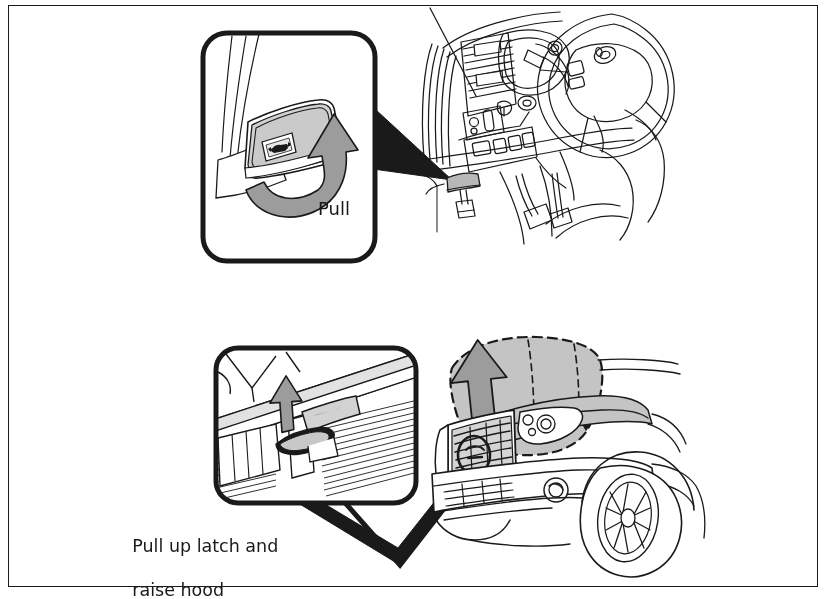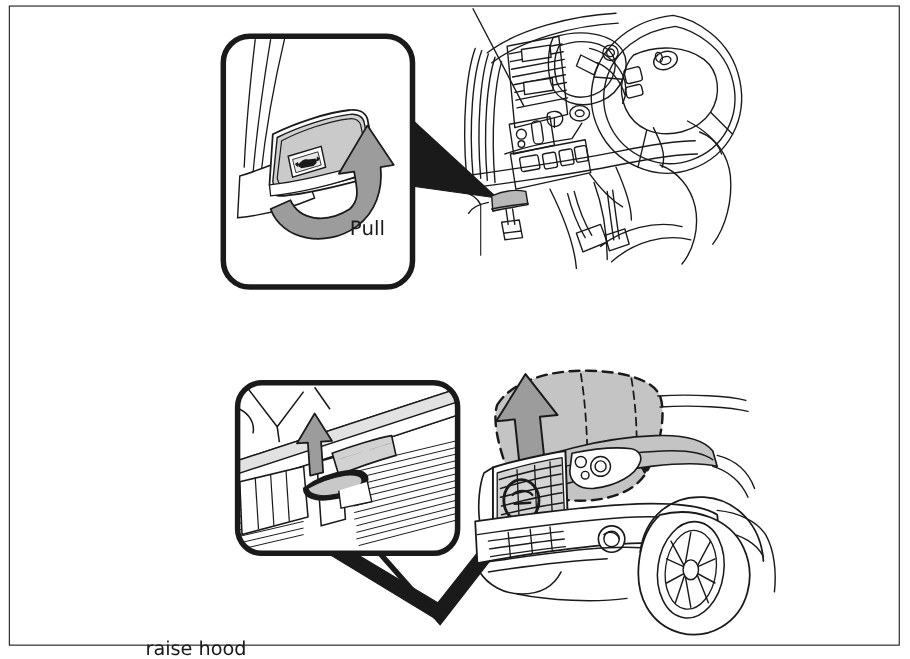--- a/index.html
+++ b/index.html
@@ -453,17 +453,17 @@
       </g>
 
       <rect x="216" y="348" width="200" height="155" rx="22" ry="22" fill="none" stroke="#1a1a1a" stroke-width="5"></rect>
     </g>
 
   </svg>
 
   <div class="caption-text" id="caption-pull">Pull</div>
 
   <div class="caption-text" id="caption-latch">
-    <br>
+    <span>Pull up latch and</span><br>
     <span>raise hood</span>
   </div>
 
 </div>
 
 </body></html>

